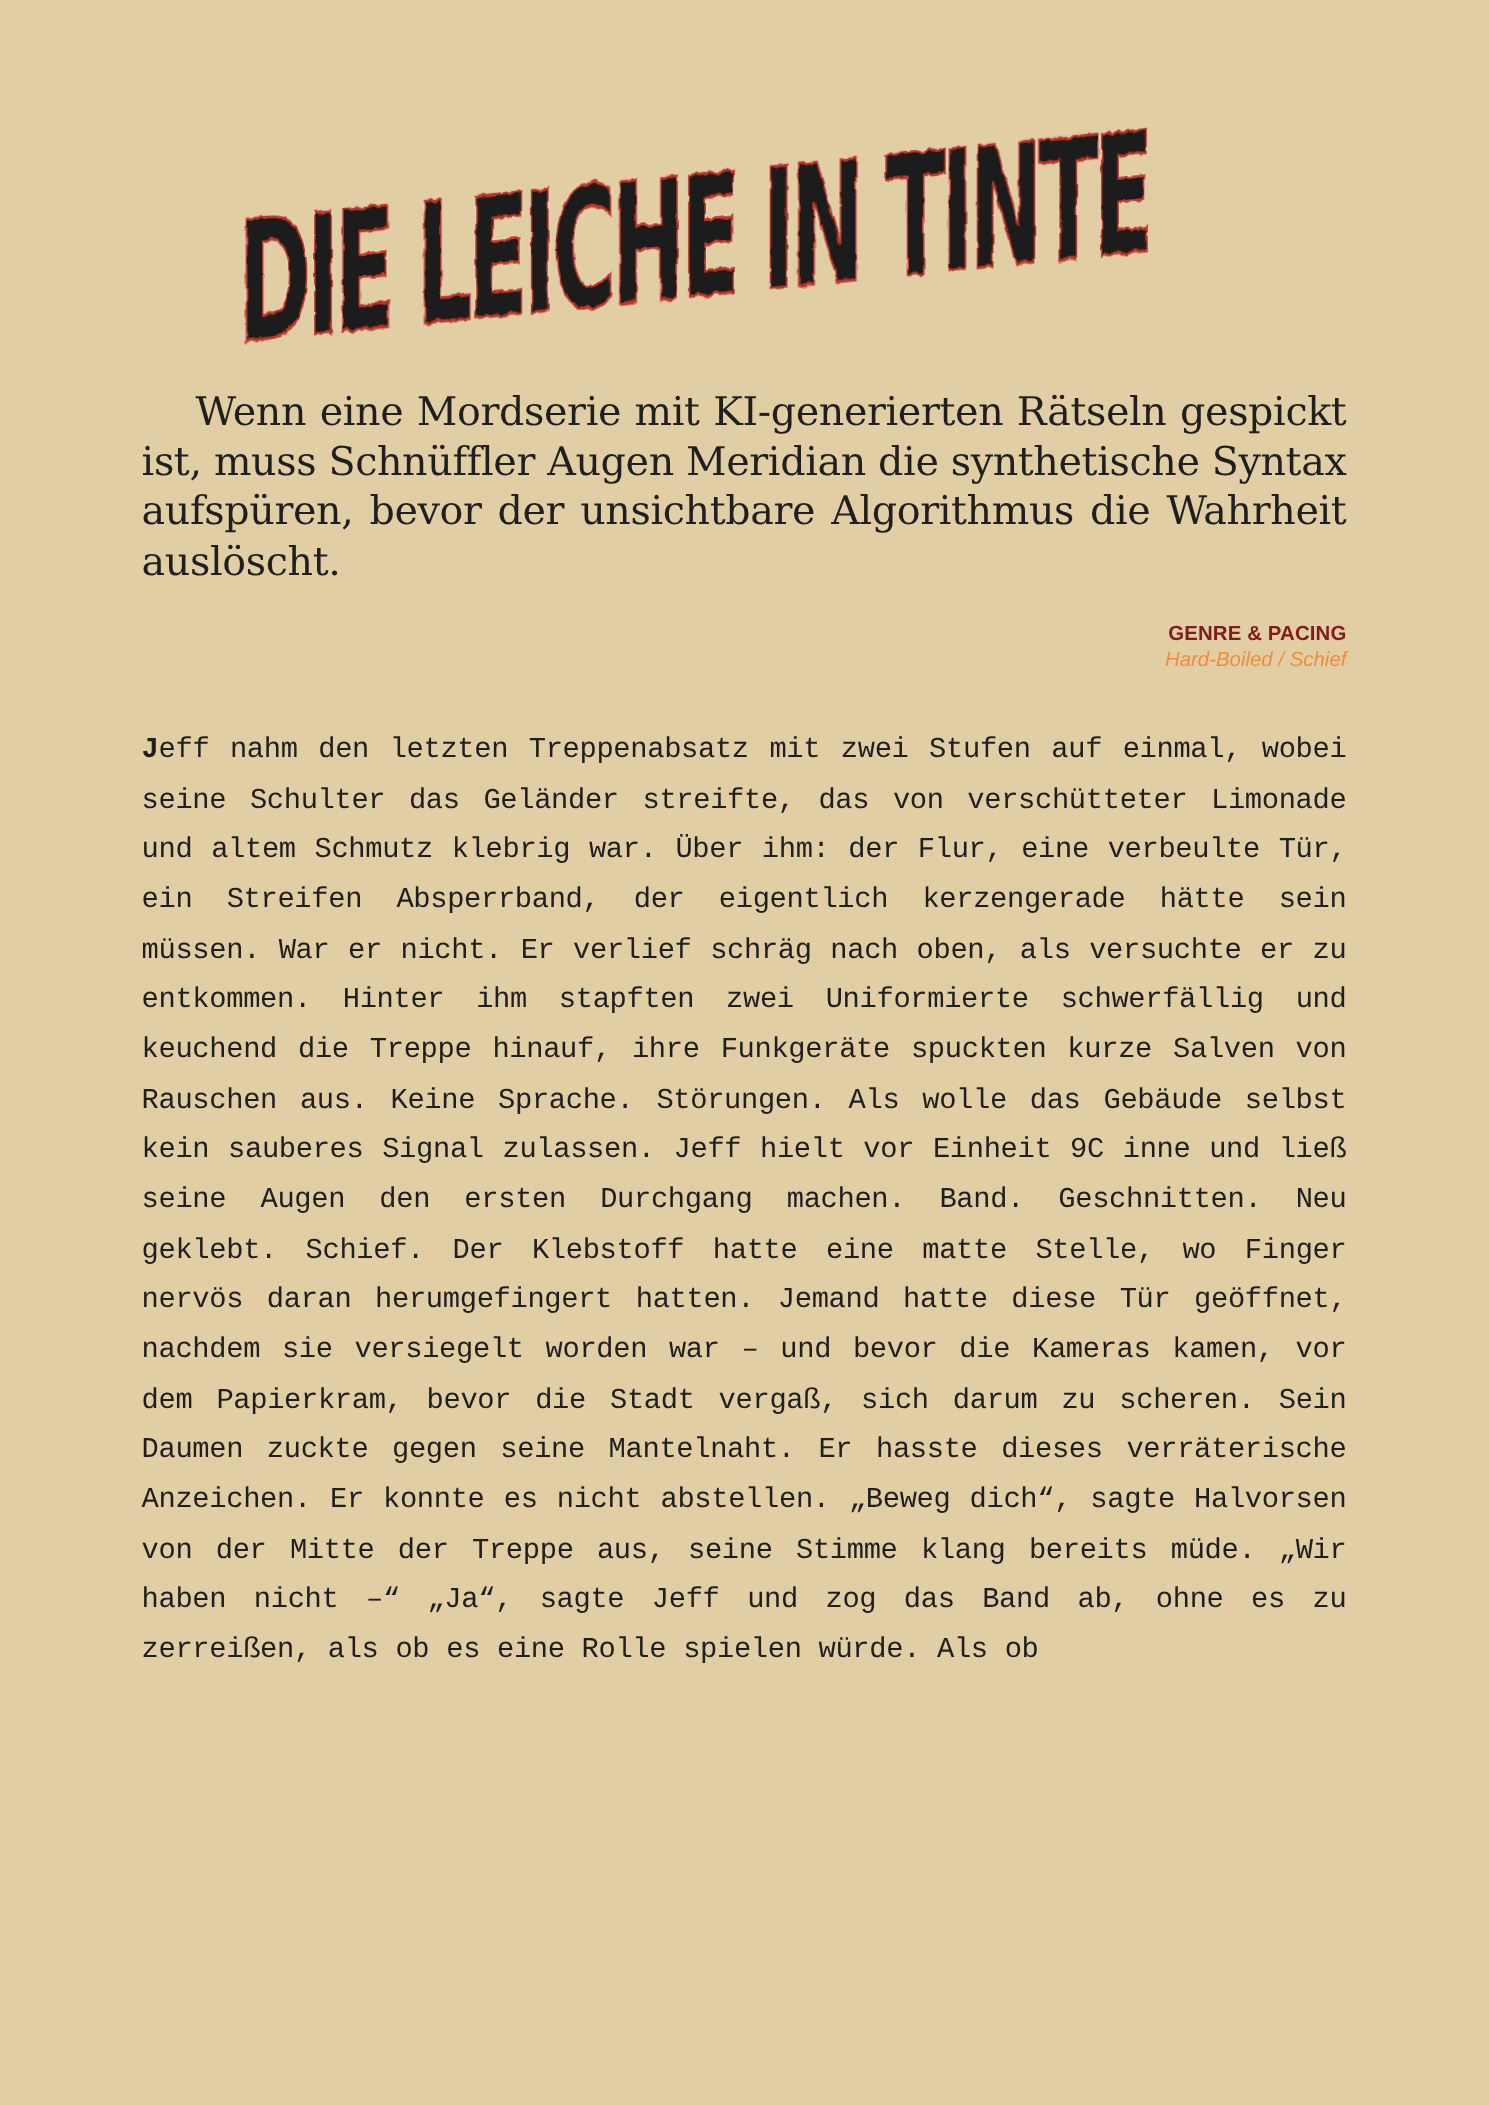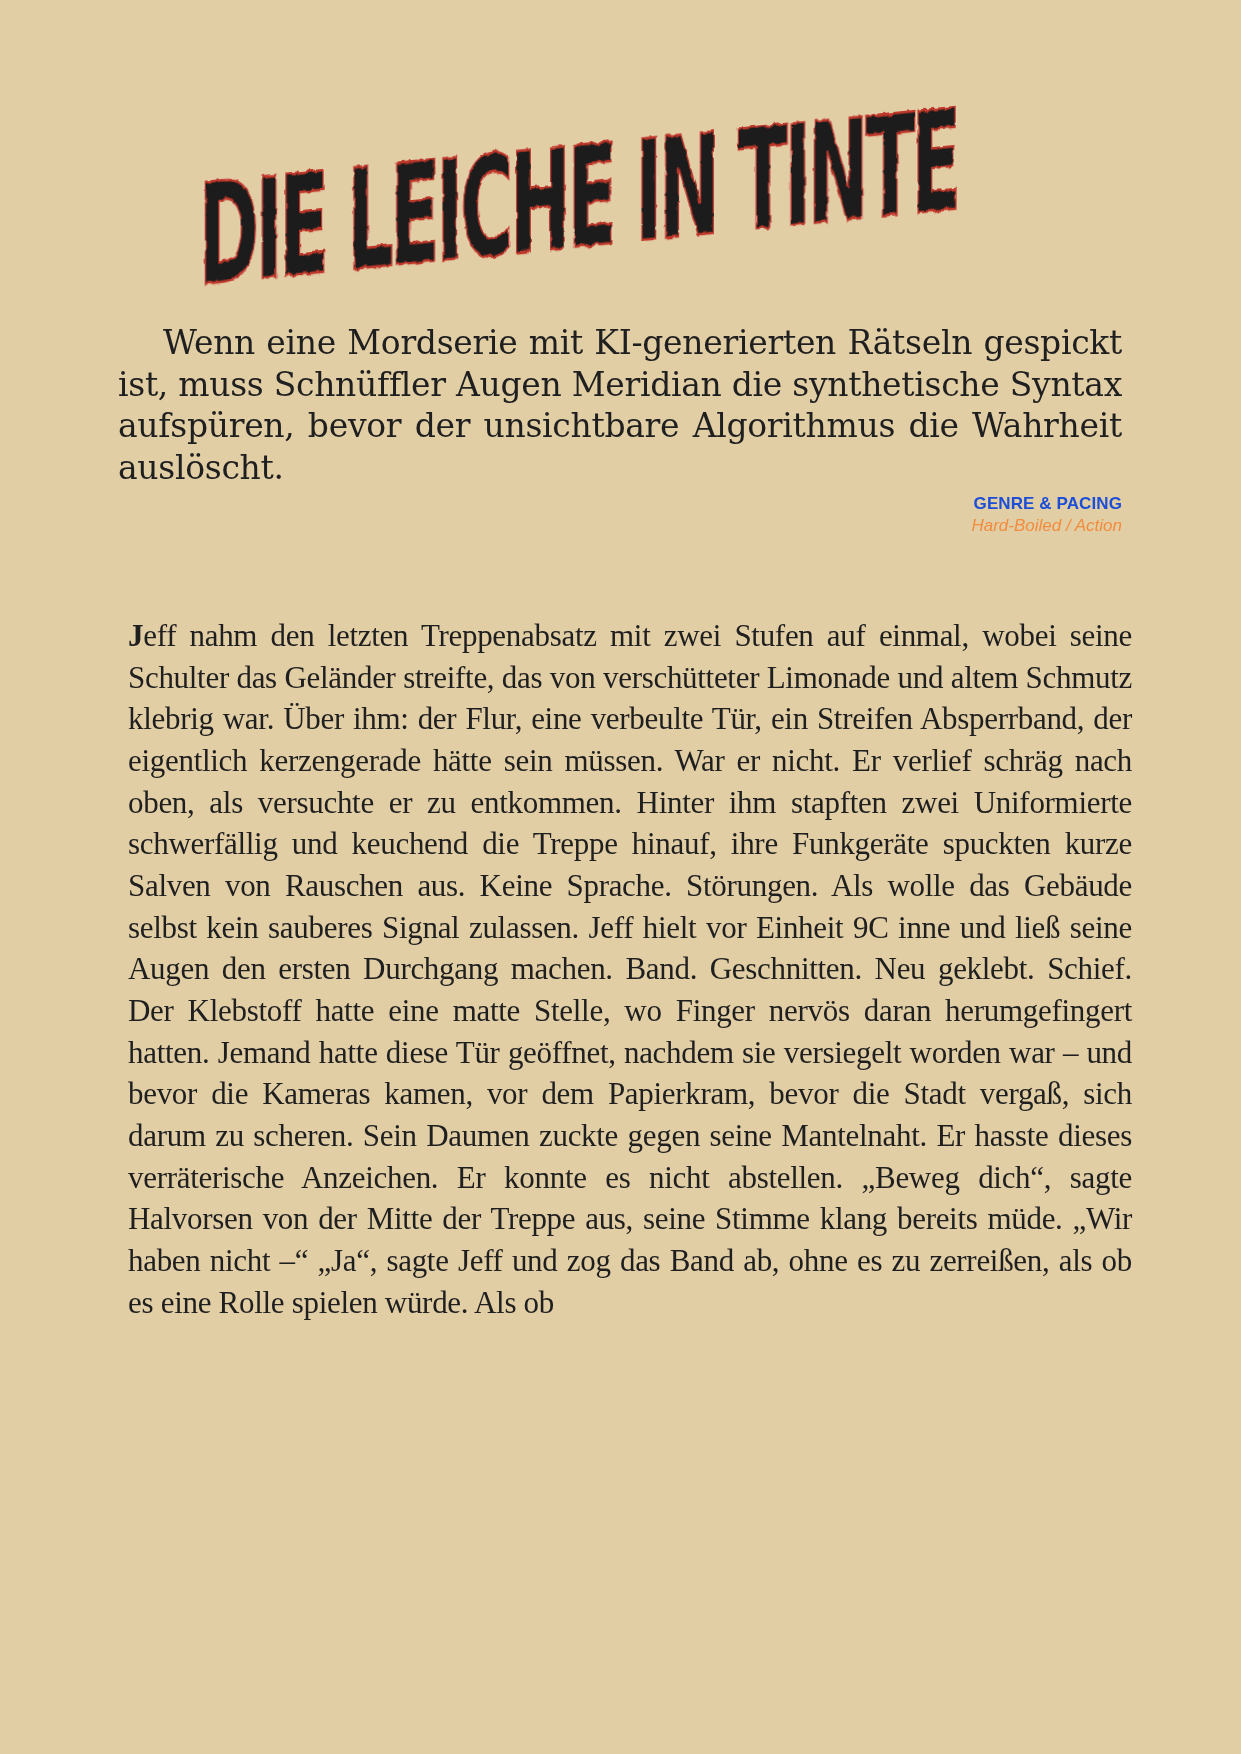--- a/index.html
+++ b/index.html
@@ -58,42 +58,43 @@
     .genre {
       position: absolute;
       right: 119px;
       top: 493px;
       text-align: right;
       font-family: "Liberation Sans", sans-serif;
     }
     .genre-label {
       font-weight: bold;
       font-size: 17px;
-      color: #1d4ed8;
+      color: #7f1d1d;
       letter-spacing: 0.1px;
       line-height: 22px;
       display: block;
+      margin-top: 24px;
     }
     .genre-value {
       font-style: italic;
       font-size: 17px;
       color: #f28c3d;
       line-height: 22px;
       display: block;
     }
     .body-text {
       position: absolute;
       left: 118px;
       top: 605px;
       width: 1004px;
-      font-family: Liberation Serif, serif;
-      font-size: 31px;
+      font-family: Liberation Mono, monospace;
+      font-size: 24px;
       line-height: 41.65px;
       text-align: justify;
-      margin: 10px;
+      margin: 0;
       color: #1f1f1f;
       letter-spacing: -0.3px;
     }
     .dropcap {
       font-weight: bold;
     }
   </style>
 </head>
 <body>
 
@@ -107,16 +108,16 @@
 </svg>
 
 <div class="title-wrap">
   <div class="title">DIE LEICHE IN TINTE</div>
 </div>
 
 <p class="intro">Wenn eine Mordserie mit KI-generierten Rätseln gespickt ist, muss Schnüffler Augen Meridian die synthetische Syntax aufspüren, bevor der unsichtbare Algorithmus die Wahrheit auslöscht.</p>
 
 <div class="genre">
   <span class="genre-label">GENRE &amp; PACING</span>
-  <span class="genre-value">Hard-Boiled / Action</span>
+  <span class="genre-value">Hard-Boiled / Schief</span>
 </div>
 
 <p class="body-text"><span class="dropcap">J</span><span>eff nahm den letzten Treppenabsatz mit zwei Stufen auf einmal, wobei seine Schulter das Geländer streifte, das von verschütteter Limonade und altem Schmutz klebrig war. Über ihm: der Flur, eine verbeulte Tür, ein Streifen Absperrband, der eigentlich kerzengerade hätte sein müssen. War er nicht. Er verlief schräg nach oben, als versuchte er zu entkommen. Hinter ihm stapften zwei Uniformierte schwerfällig und keuchend die Treppe hinauf, ihre Funkgeräte spuckten kurze Salven von Rauschen aus. Keine Sprache. Störungen. Als wolle das Gebäude selbst kein sauberes Signal zulassen. Jeff hielt vor Einheit 9C inne und ließ seine Augen den ersten Durchgang machen. Band. Geschnitten. Neu geklebt. Schief. Der Klebstoff hatte eine matte Stelle, wo Finger nervös daran herumgefingert hatten. Jemand hatte diese Tür geöffnet, nachdem sie versiegelt worden war – und bevor die Kameras kamen, vor dem Papierkram, bevor die Stadt vergaß, sich darum zu scheren. Sein Daumen zuckte gegen seine Mantelnaht. Er hasste dieses verräterische Anzeichen. Er konnte es nicht abstellen. „Beweg dich“, sagte Halvorsen von der Mitte der Treppe aus, seine Stimme klang bereits müde. „Wir haben nicht –“ „Ja“, sagte Jeff und zog das Band ab, ohne es zu zerreißen, als ob es eine Rolle spielen würde. Als ob</span></p>
 
 </body></html>

